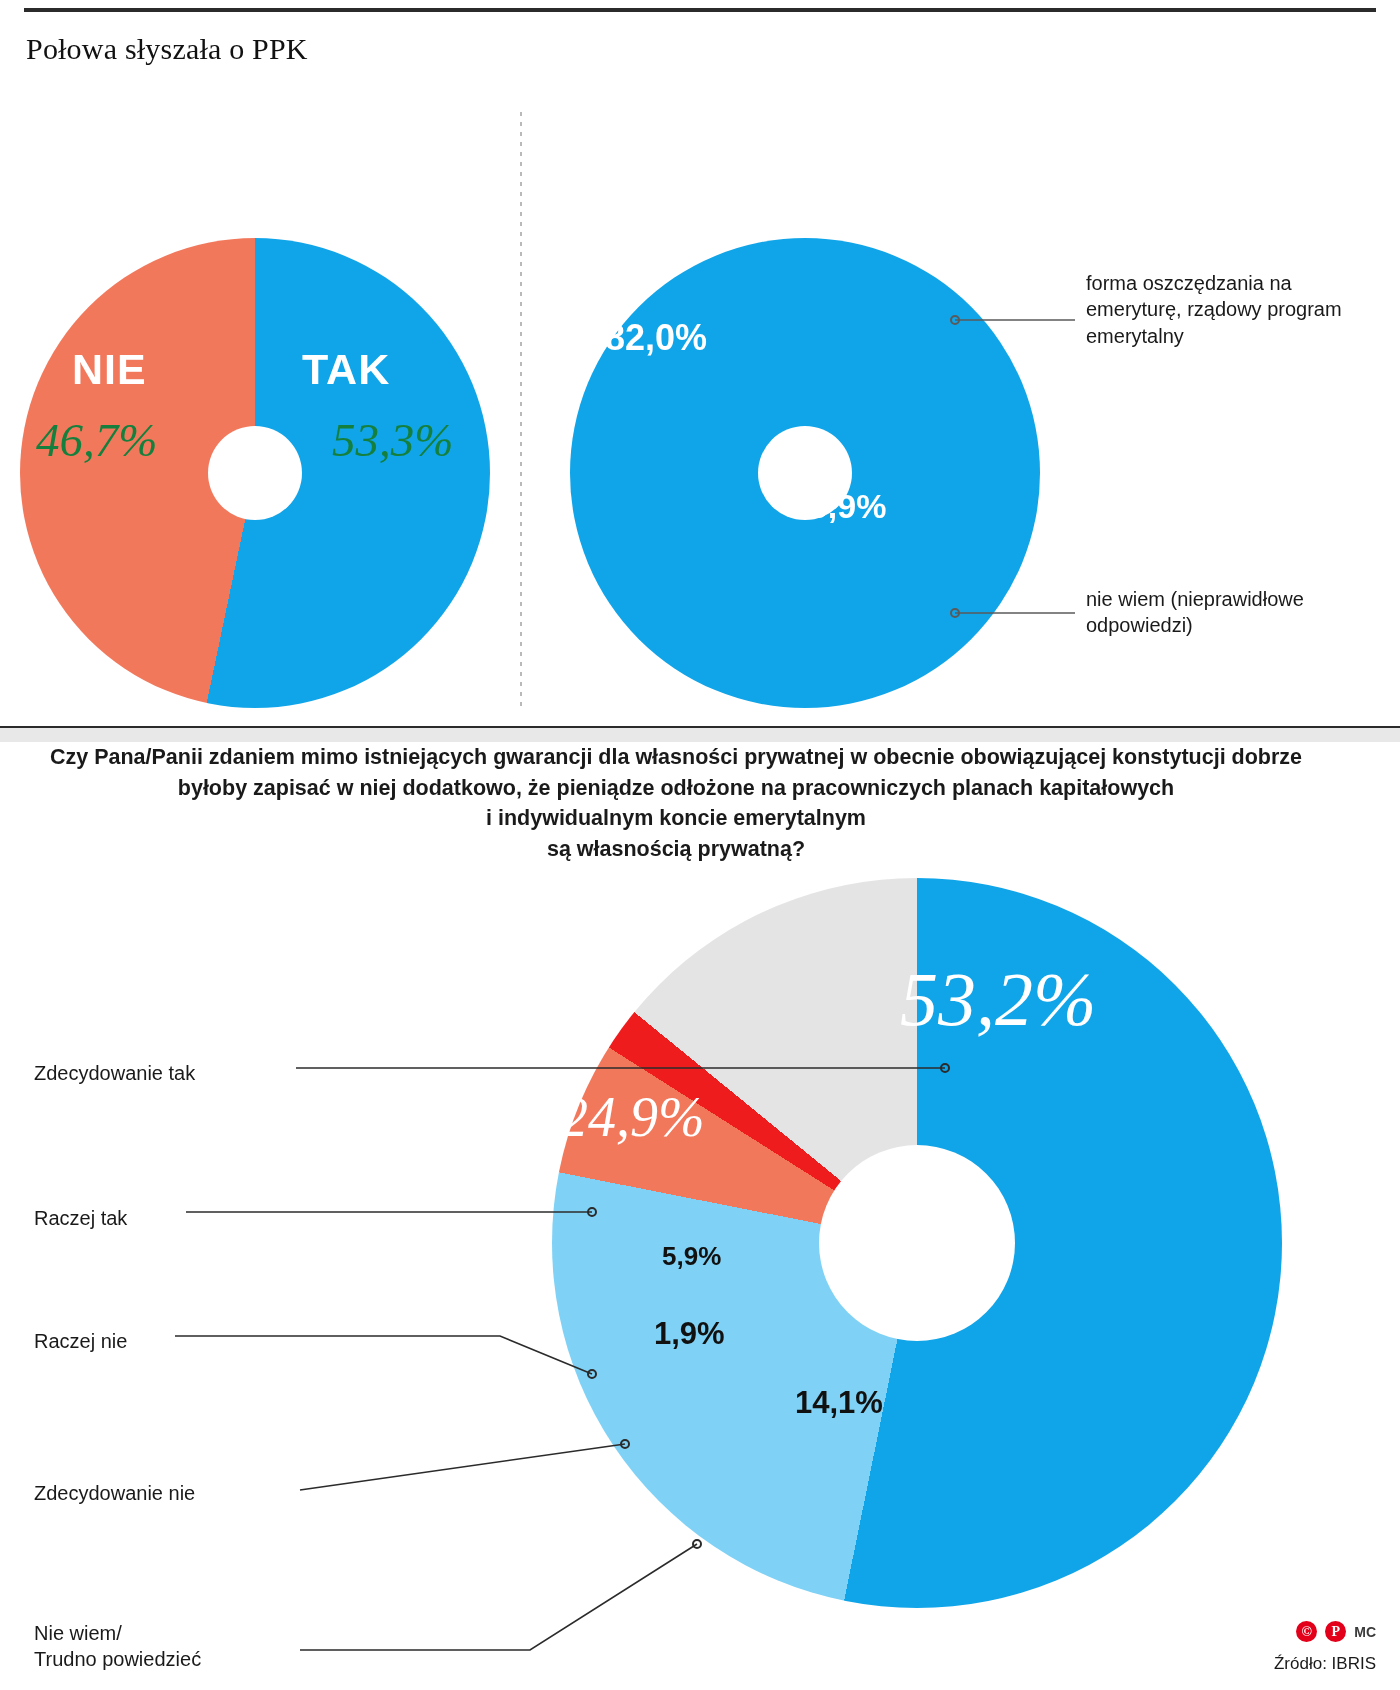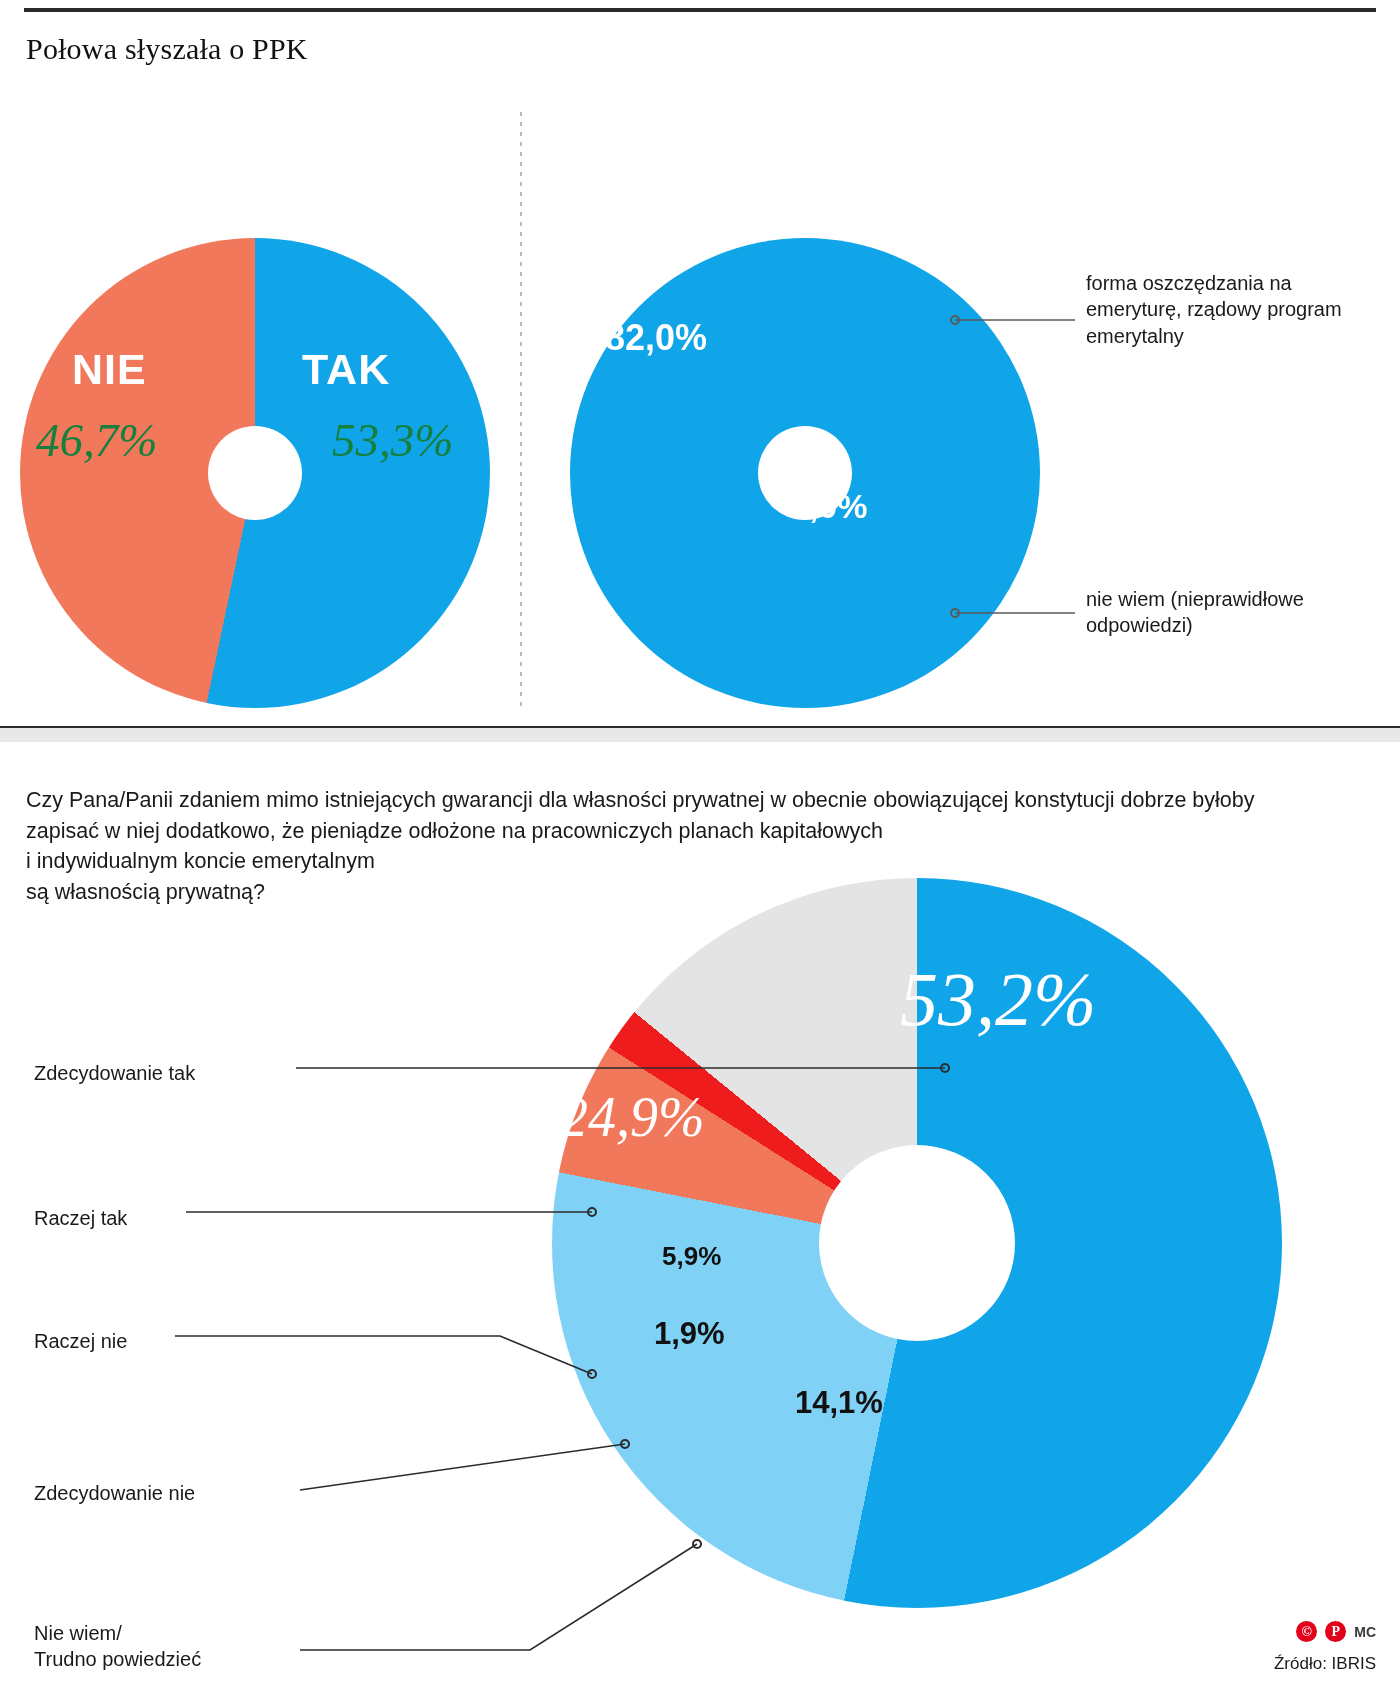--- a/index.html
+++ b/index.html
@@ -69,26 +69,27 @@
     left: 0;
     top: 726px;
     width: 1400px;
     height: 3px;
     background: #2b2b2b;
   }
 
   .q3-title {
     position: absolute;
     left: 26px;
-    top: 785px;
+    top: 742px;
     width: 1300px;
     font-size: 21.5px;
-    font-weight: normal;
+    font-weight: bold;
     line-height: 1.42;
     color: #1a1a1a;
+    text-align: center;
   }
 
   
   .donut {
     position: absolute;
     border-radius: 50%;
   }
   .donut .hole {
     position: absolute;
     border-radius: 50%;
@@ -218,21 +219,21 @@
 </div>
 <div class="slice-label lbl-nie-word" id="l1-nie-word">NIE</div>
 <div class="slice-label lbl-italic" id="l1-nie-pct">46,7%</div>
 <div class="slice-label lbl-tak-word" id="l1-tak-word">TAK</div>
 <div class="slice-label lbl-italic" id="l1-tak-pct">53,3%</div>
 
 <div class="donut" id="donut2" style="background: conic-gradient(rgb(16, 164, 232) 90deg, rgb(16, 164, 232) 385.2deg, rgb(242, 120, 92) 385.2deg, rgb(242, 120, 92) 450deg);">
   <div class="hole"></div>
 </div>
 <div class="slice-label" id="l2-82">82,0%</div>
-<div class="slice-label" id="l2-18">0,0%</div>
+<div class="slice-label" id="l2-18">25,9%</div>
 <div class="callout" id="c2-a">forma oszczędzania na emeryturę, rządowy program emerytalny</div>
 <div class="callout" id="c2-b">nie wiem (nieprawidłowe odpowiedzi)</div>
 
 <div class="section-band-line"></div>
 <div class="section-band"></div>
 
 <div class="q3-title" style="white-space:pre-line;">Czy Pana/Panii zdaniem mimo istniejących gwarancji dla własności prywatnej w obecnie obowiązującej konstytucji dobrze byłoby zapisać w niej dodatkowo, że pieniądze odłożone na pracowniczych planach kapitałowych
 i indywidualnym koncie emerytalnym
 są własnością prywatną?</div>
 

